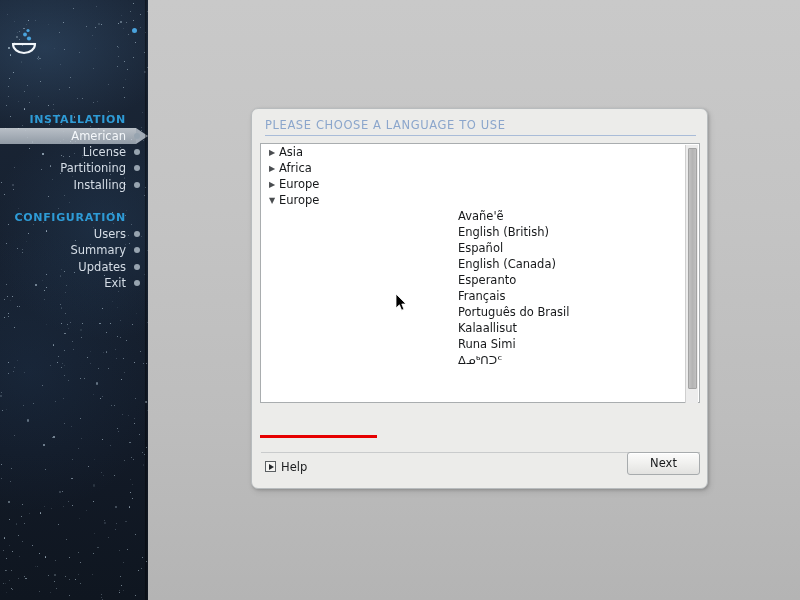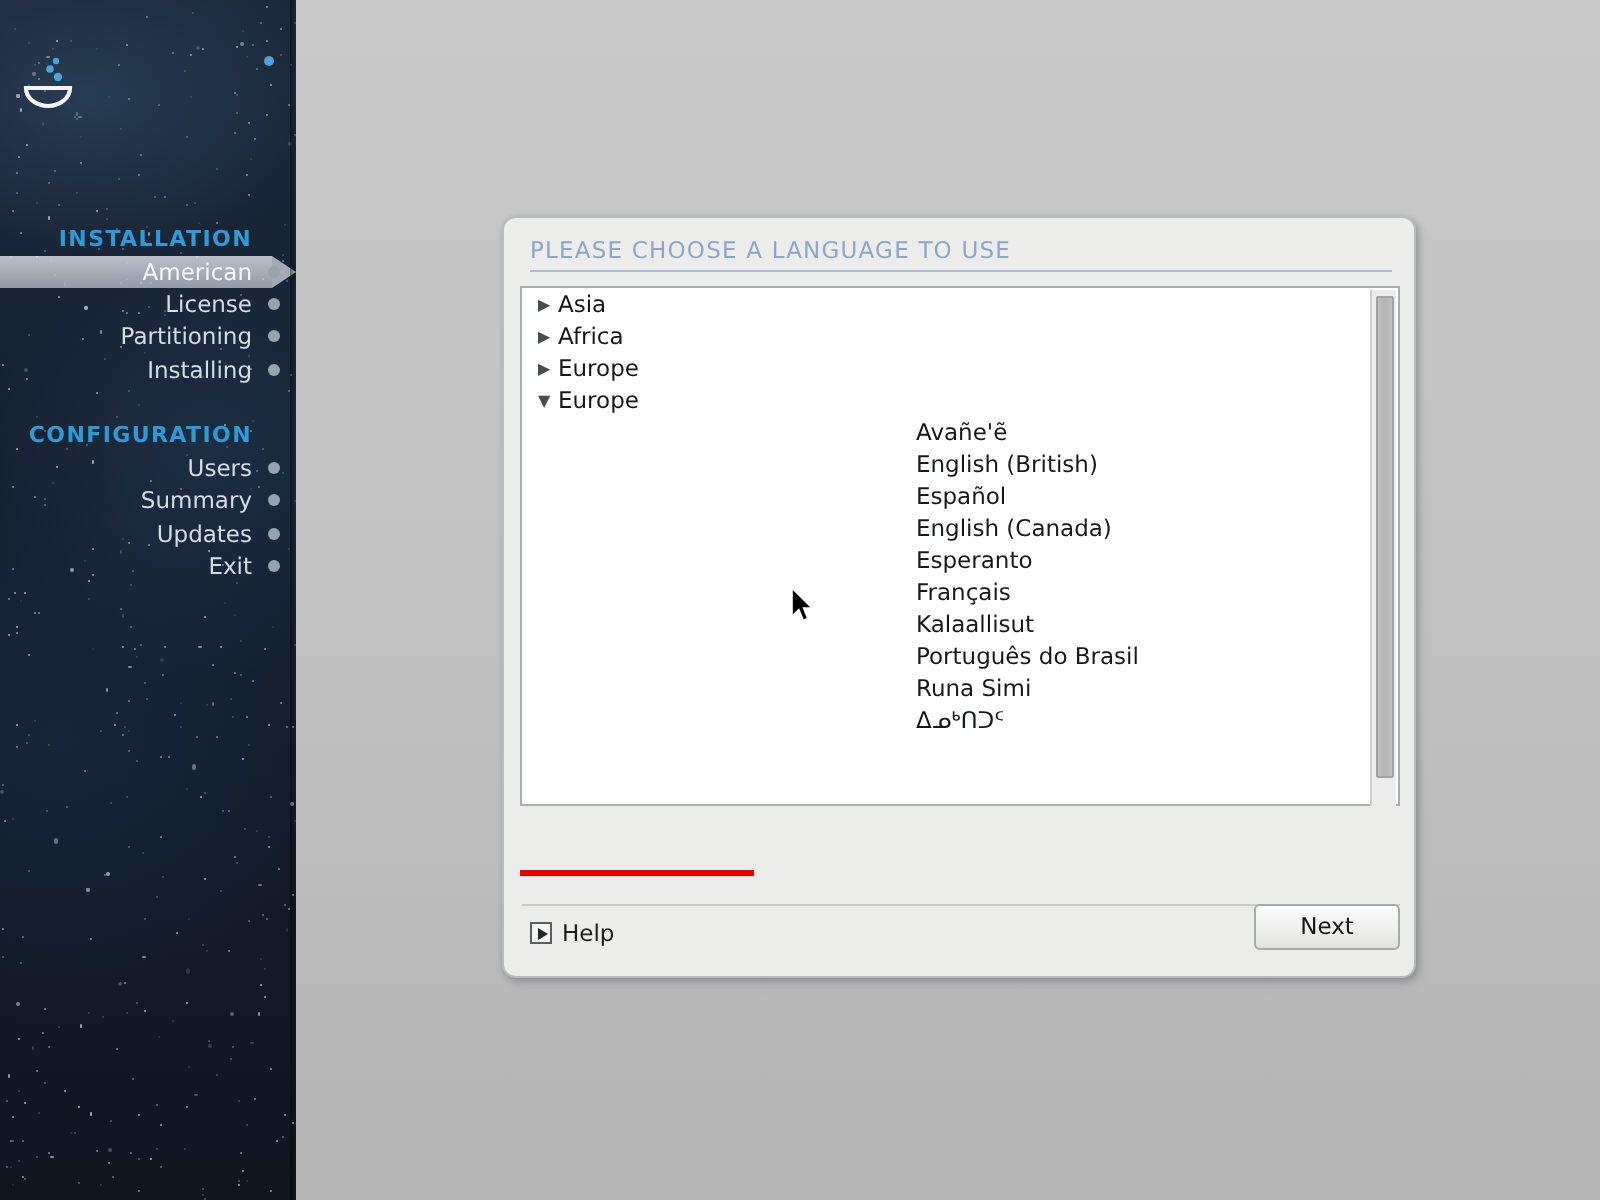--- a/index.html
+++ b/index.html
@@ -733,22 +733,22 @@
         <div class="tree-row">
           <span class="tri">▼</span><span>Europe</span>
         </div>
 
         <div class="lang-row">Avañe'ẽ</div>
         <div class="lang-row">English (British)</div>
         <div class="lang-row">Español</div>
         <div class="lang-row">English (Canada)</div>
         <div class="lang-row">Esperanto</div>
         <div class="lang-row">Français</div>
+        <div class="lang-row">Português do Brasil</div>
         <div class="lang-row">Kalaallisut</div>
-        <div class="lang-row">Português do Brasil</div>
         <div class="lang-row">Runa Simi</div>
         <div class="lang-row">ᐃᓄᒃᑎᑐᑦ</div>
       </div>
 
       <div id="sb-track">
         <div id="sb-thumb"></div>
       </div>
     </div>
 
     <div id="multi-underline"></div>

